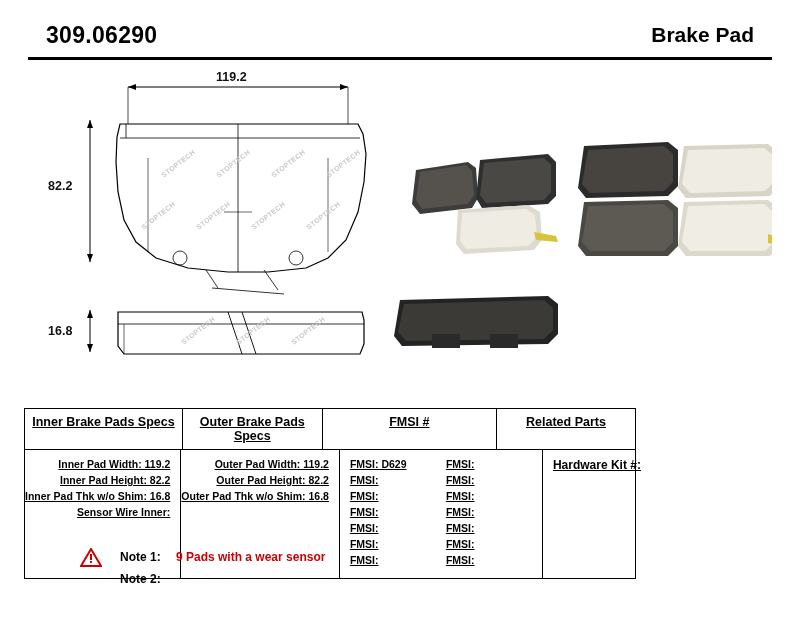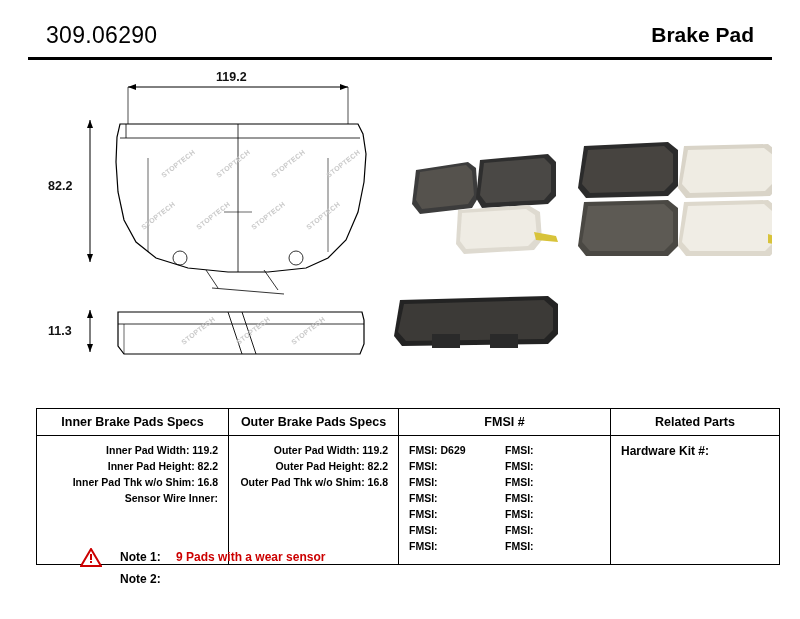--- a/index.html
+++ b/index.html
@@ -27,21 +27,21 @@
     position: absolute;
     left: 28px; top: 18px;
     width: 744px; height: 42px;
     border-bottom: 3px solid #000;
     box-sizing: border-box;
   }
   .header-number {
     position: absolute;
     left: 18px; top: 4px;
     font-size: 23px;
-    font-weight: normal;
+    font-weight: bold;
     letter-spacing: 0.3px;
   }
   .header-title {
     position: absolute;
     right: 18px; top: 5px;
     font-size: 21px;
     font-weight: bold;
   }
 
   
@@ -66,24 +66,25 @@
     color: #c9c9c9;
     transform: rotate(-38deg);
     white-space: nowrap;
     letter-spacing: 0.3px;
     user-select: none;
   }
 
   
   .spec-table {
     position: absolute;
-    left: 36px; top: 408px;
-    width: 744px;
+    left: 24px; top: 408px;
+    width: 612px;
     border: 1.5px solid #000;
     box-sizing: border-box;
+    text-decoration: underline;
   }
   .spec-head {
     display: flex;
     border-bottom: 1.5px solid #000;
   }
   .spec-body {
     display: flex;
   }
   .col {
     box-sizing: border-box;
@@ -239,21 +240,21 @@
     <div class="watermark" style="left:110px; top:150px;">STOPTECH</div>
     <div class="watermark" style="left:165px; top:150px;">STOPTECH</div>
     <div class="watermark" style="left:220px; top:150px;">STOPTECH</div>
     <div class="watermark" style="left:275px; top:150px;">STOPTECH</div>
     <div class="watermark" style="left:150px; top:265px;">STOPTECH</div>
     <div class="watermark" style="left:205px; top:265px;">STOPTECH</div>
     <div class="watermark" style="left:260px; top:265px;">STOPTECH</div>
 
     <div class="dim" style="left:188px; top:8px;">119.2</div>
     <div class="dim" style="left:20px;  top:117px;">82.2</div>
-    <div class="dim" style="left:20px;  top:262px;">11.3</div>
+    <div class="dim" style="left:20px;  top:262px;">16.8</div>
   </div>
 
   <div class="spec-table">
     <div class="spec-head">
       <div class="col c1 b">
           <div class="col-title">Inner Brake Pads Specs</div>
         </div>
       <div class="col c2 b">
           <div class="col-title">Outer Brake Pads Specs</div>
         </div>

